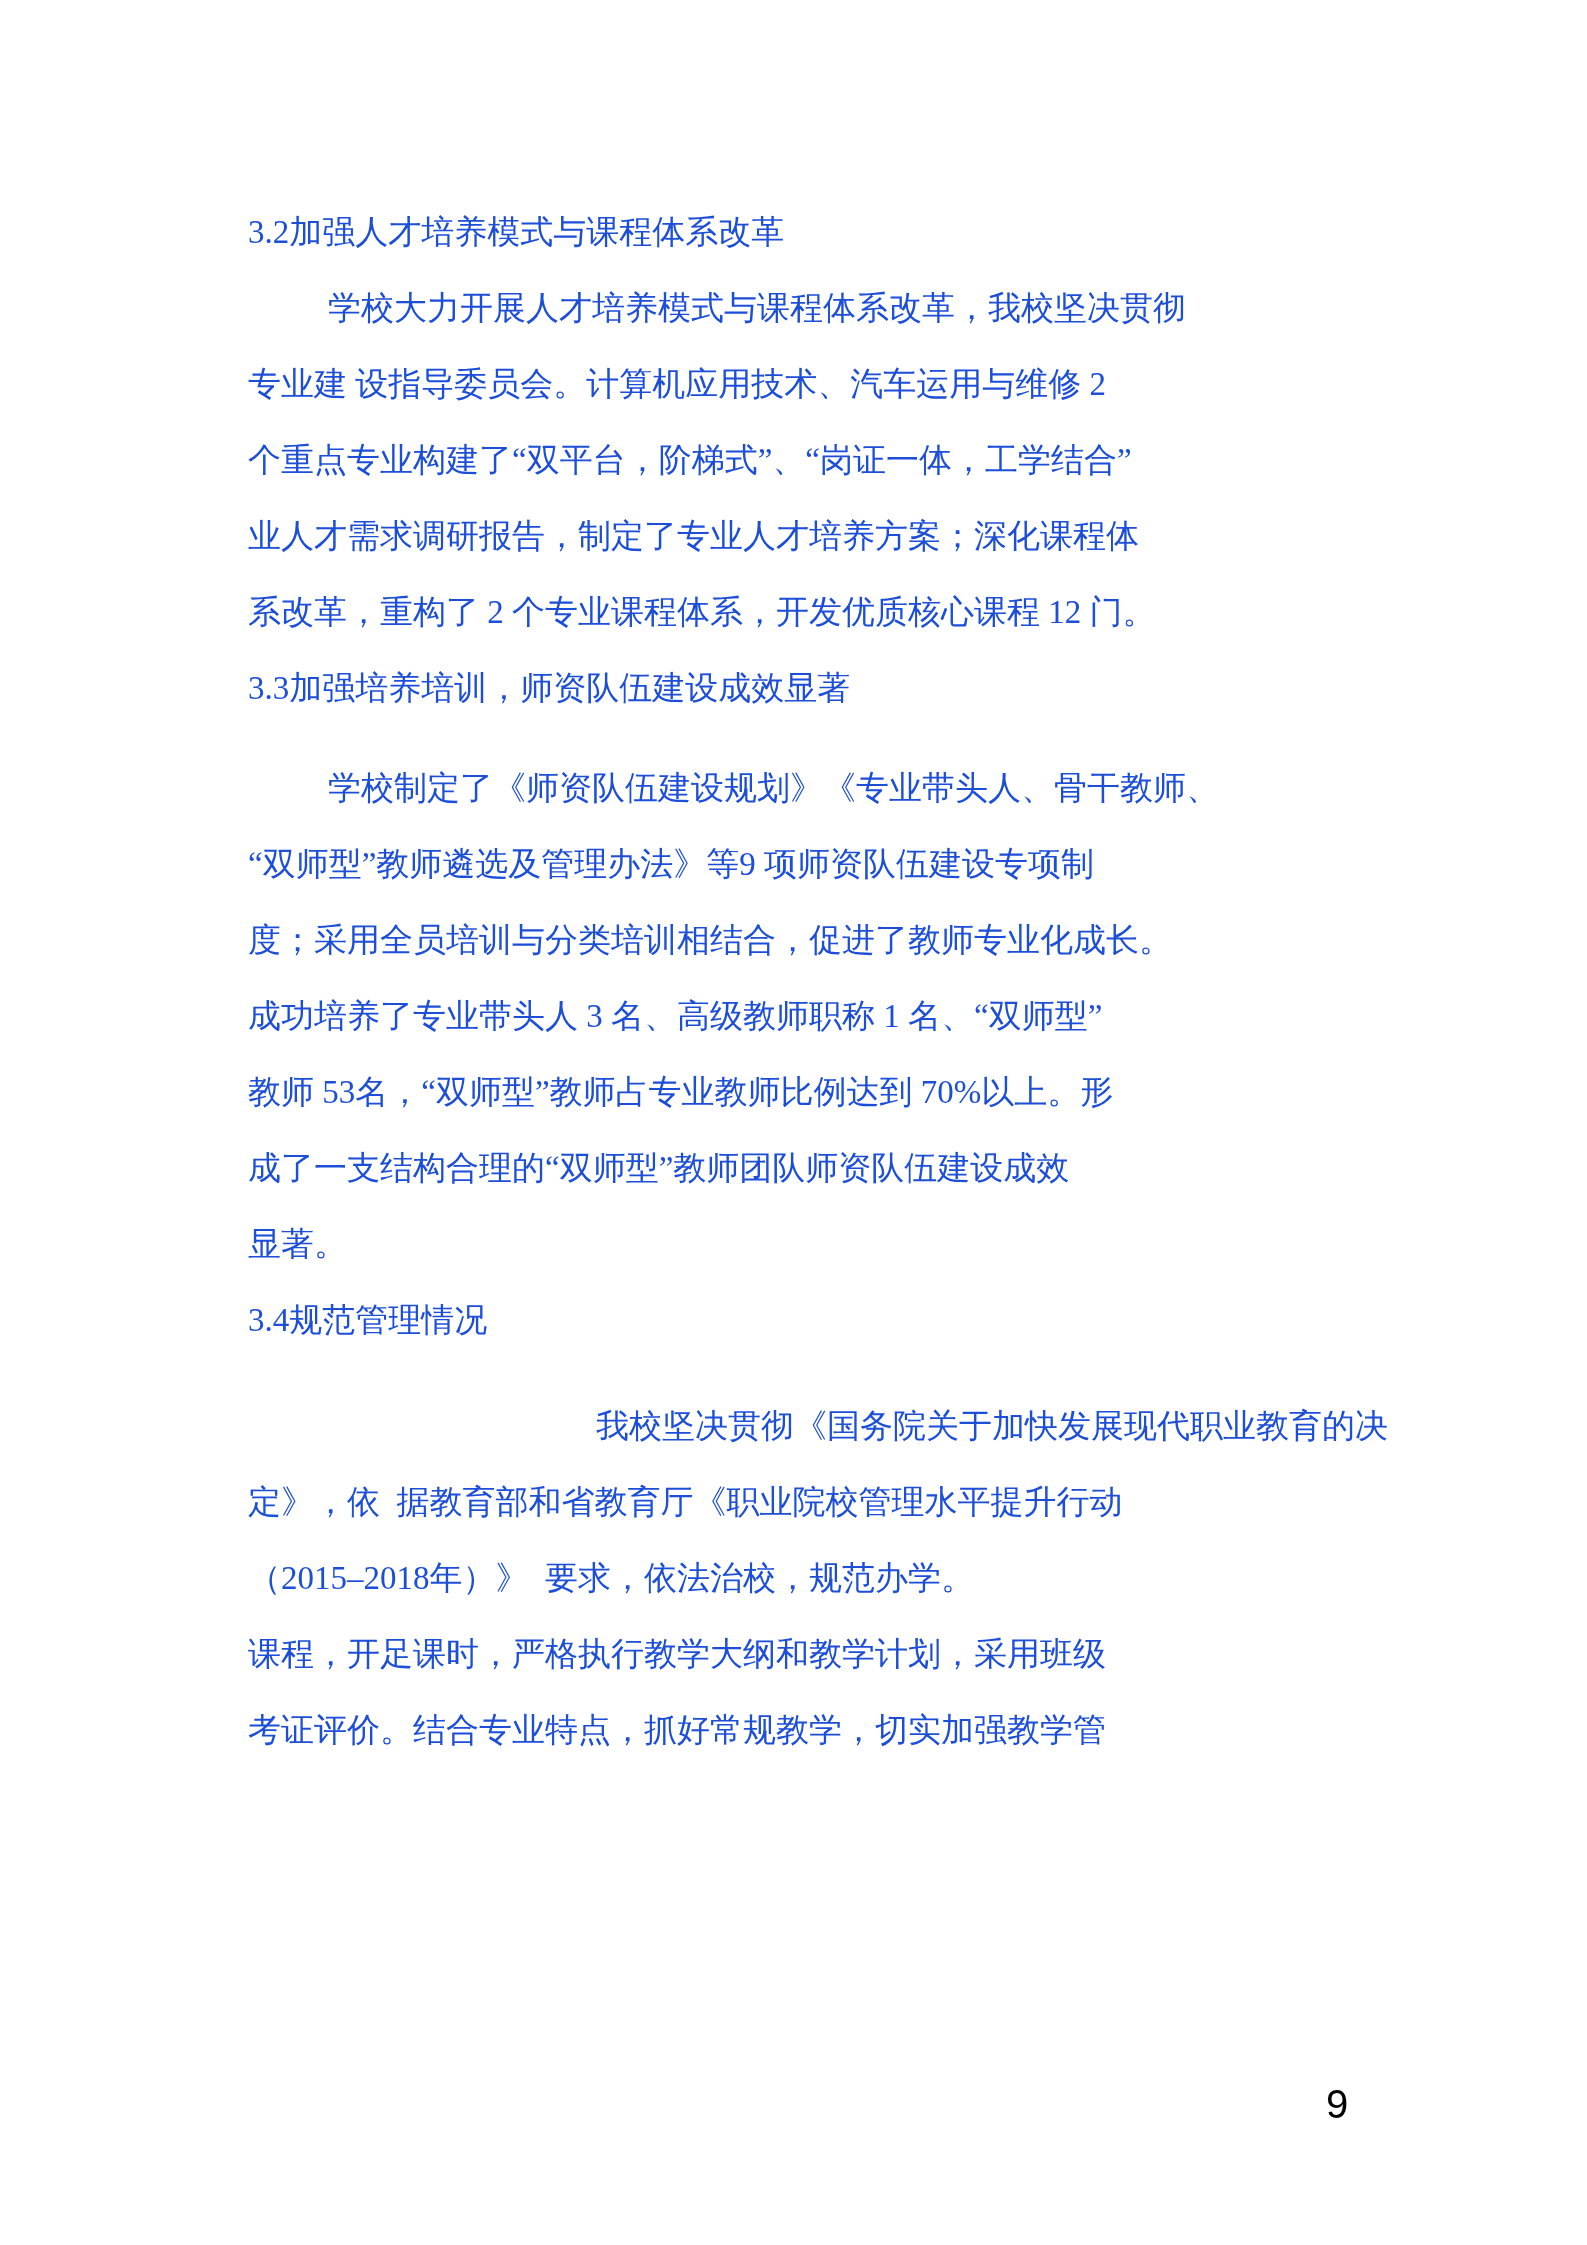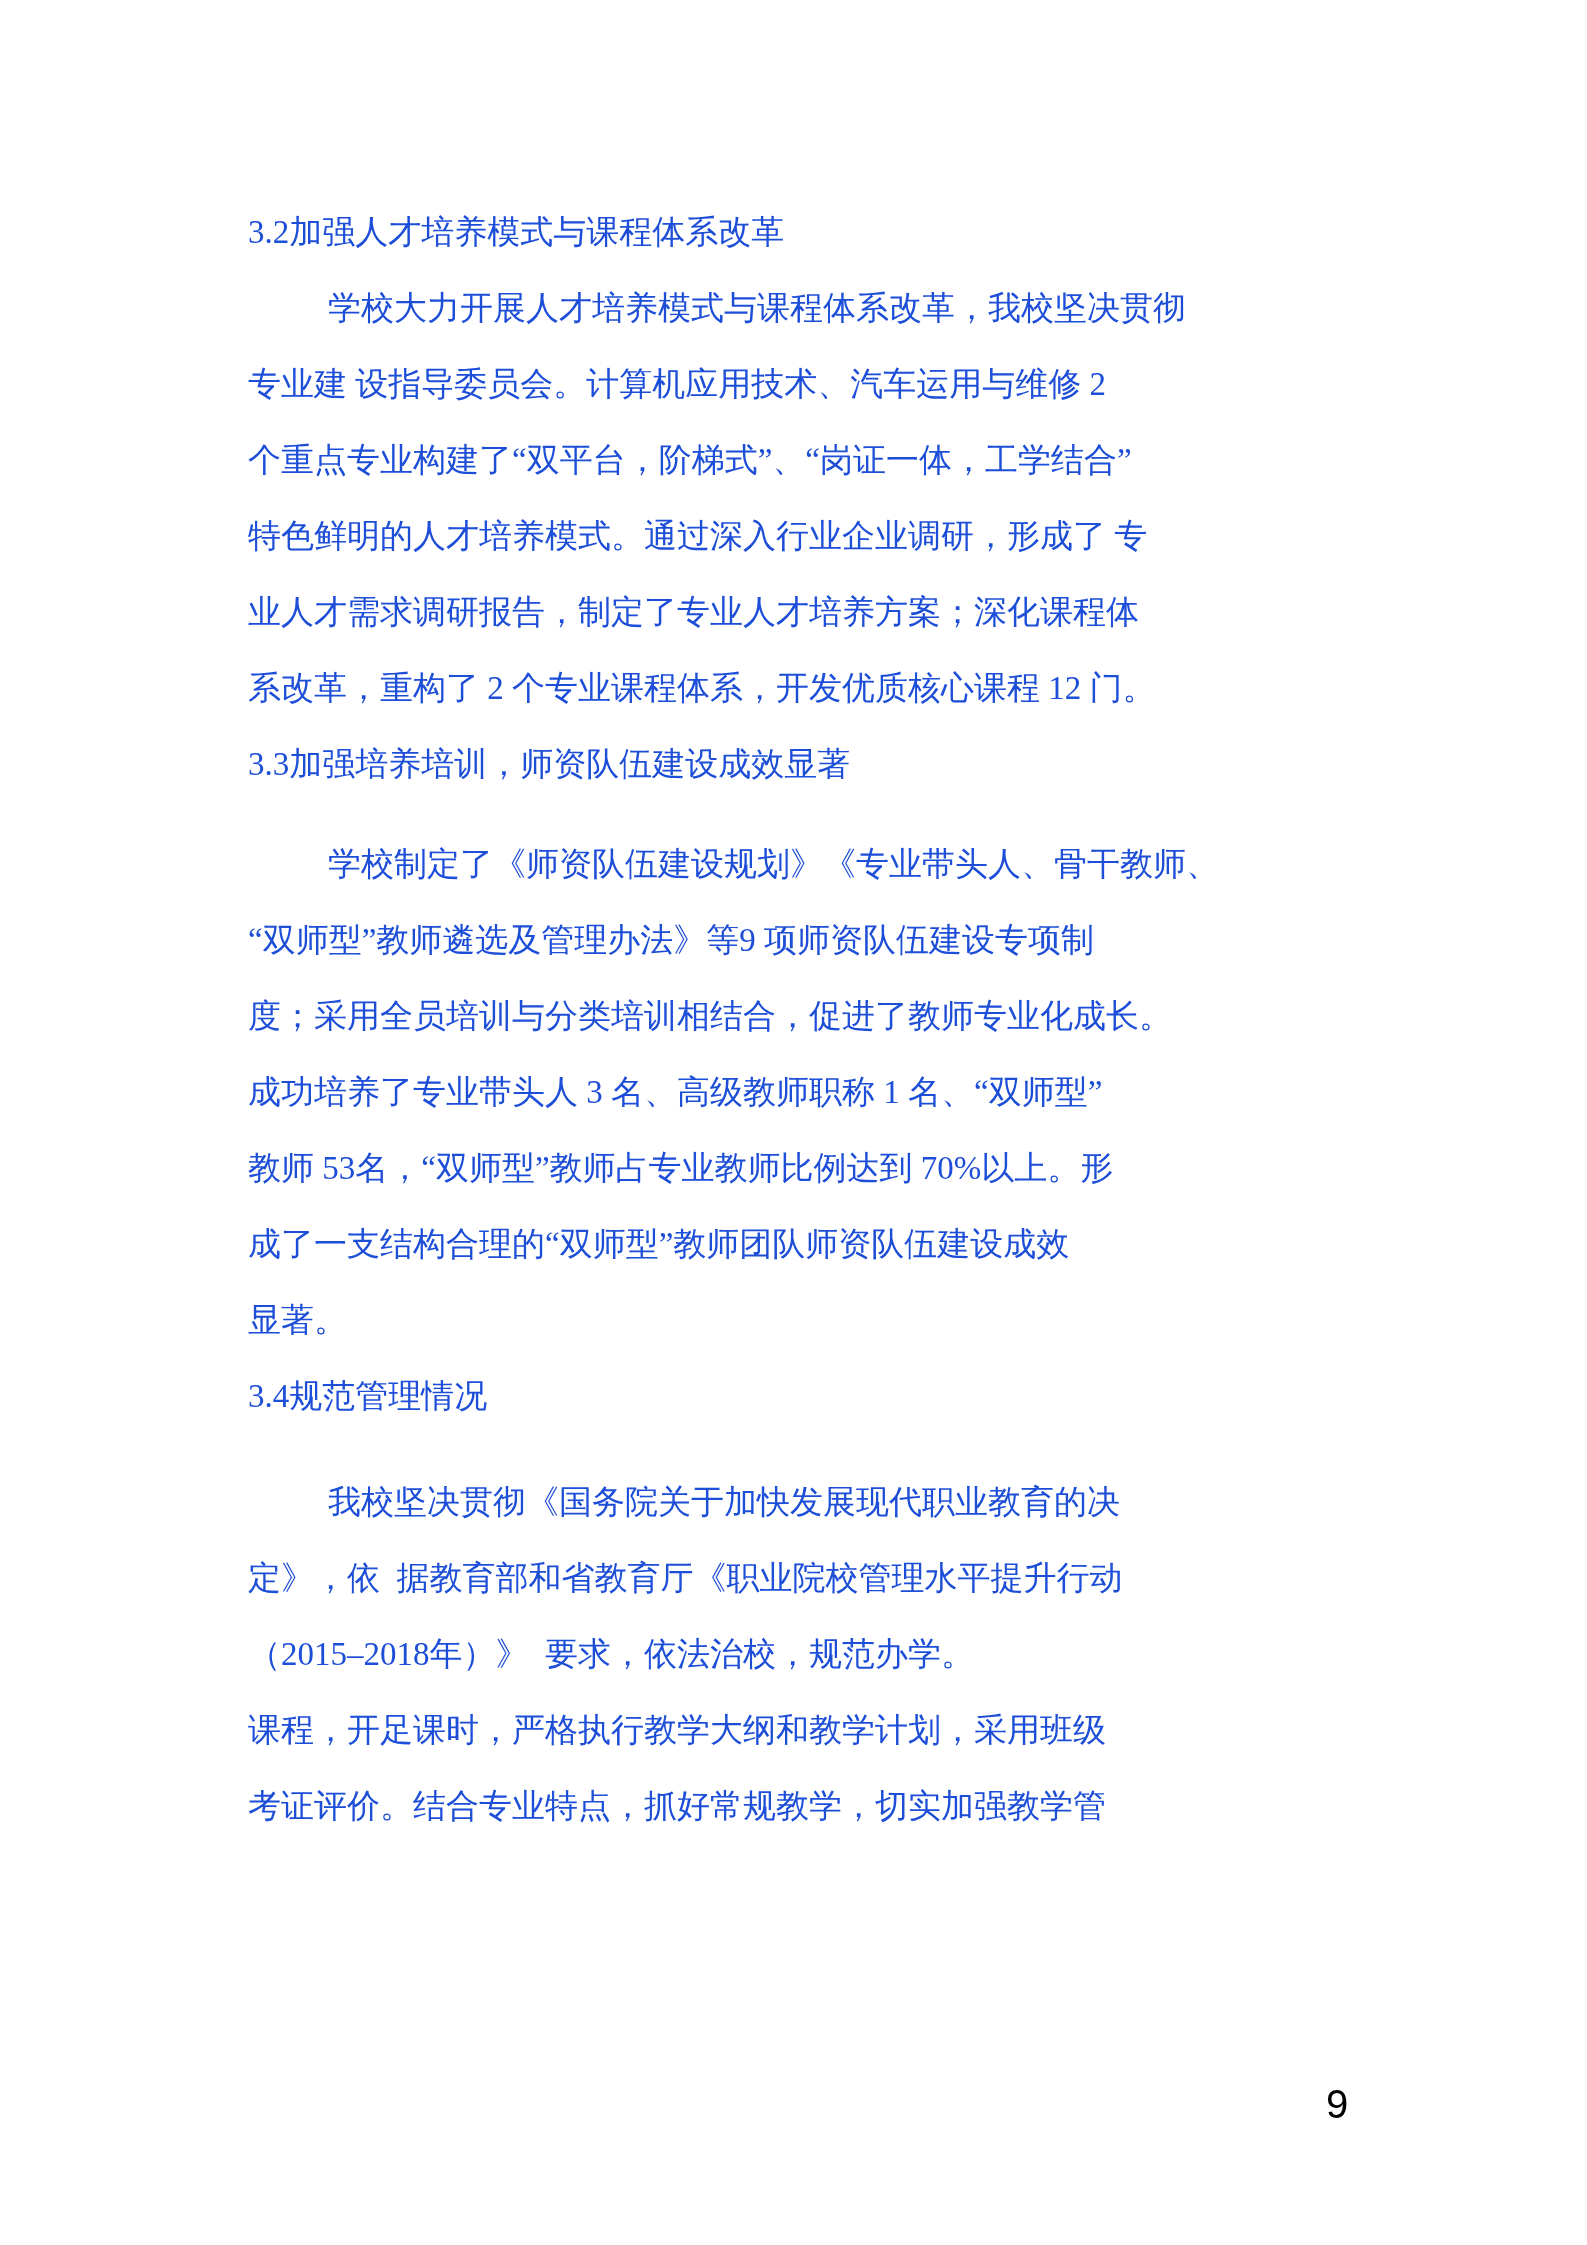--- a/index.html
+++ b/index.html
@@ -30,41 +30,40 @@
       letter-spacing: 0;
       color: #1d4ed8;
     }
     .heading {
       font-weight: 400;
     }
     .indent {
       padding-left: 80px;
     }
     .gap-24 { margin-top: 24px; }
-    .gap-30 { margin-top: 30px; }
+    .gap-30 { margin-top: 30px; text-align: right; }
     .page-number {
       position: absolute;
       left: 1326px;
       top: 2080px;
       font-size: 40px;
       line-height: 48px;
       font-family: "Liberation Sans", "DejaVu Sans", sans-serif;
       color: #000000;
     }
   </style>
 </head>
 <body>
 
 <div class="page">
   <main class="content">
     <div class="line heading">3.2加强人才培养模式与课程体系改革</div>
     <div class="line indent">学校大力开展人才培养模式与课程体系改革，我校坚决贯彻</div>
     <div class="line">专业建 设指导委员会。计算机应用技术、汽车运用与维修 2</div>
     <div class="line">个重点专业构建了“双平台，阶梯式”、“岗证一体，工学结合”</div>
-    <div class="line">特色鲜明的人才培养模式。通过深入行业企业调研，形成了 专</div>
     <div class="line">业人才需求调研报告，制定了专业人才培养方案；深化课程体</div>
     <div class="line">系改革，重构了 2 个专业课程体系，开发优质核心课程 12 门。</div>
     <div class="line heading">3.3加强培养培训，师资队伍建设成效显著</div>
     <div class="line indent gap-24">学校制定了《师资队伍建设规划》《专业带头人、骨干教师、</div>
     <div class="line">“双师型”教师遴选及管理办法》等9 项师资队伍建设专项制</div>
     <div class="line">度；采用全员培训与分类培训相结合，促进了教师专业化成长。</div>
     <div class="line">成功培养了专业带头人 3 名、高级教师职称 1 名、“双师型”</div>
     <div class="line">教师 53名，“双师型”教师占专业教师比例达到 70%以上。形</div>
     <div class="line">成了一支结构合理的“双师型”教师团队师资队伍建设成效</div>
     <div class="line">显著。</div>

